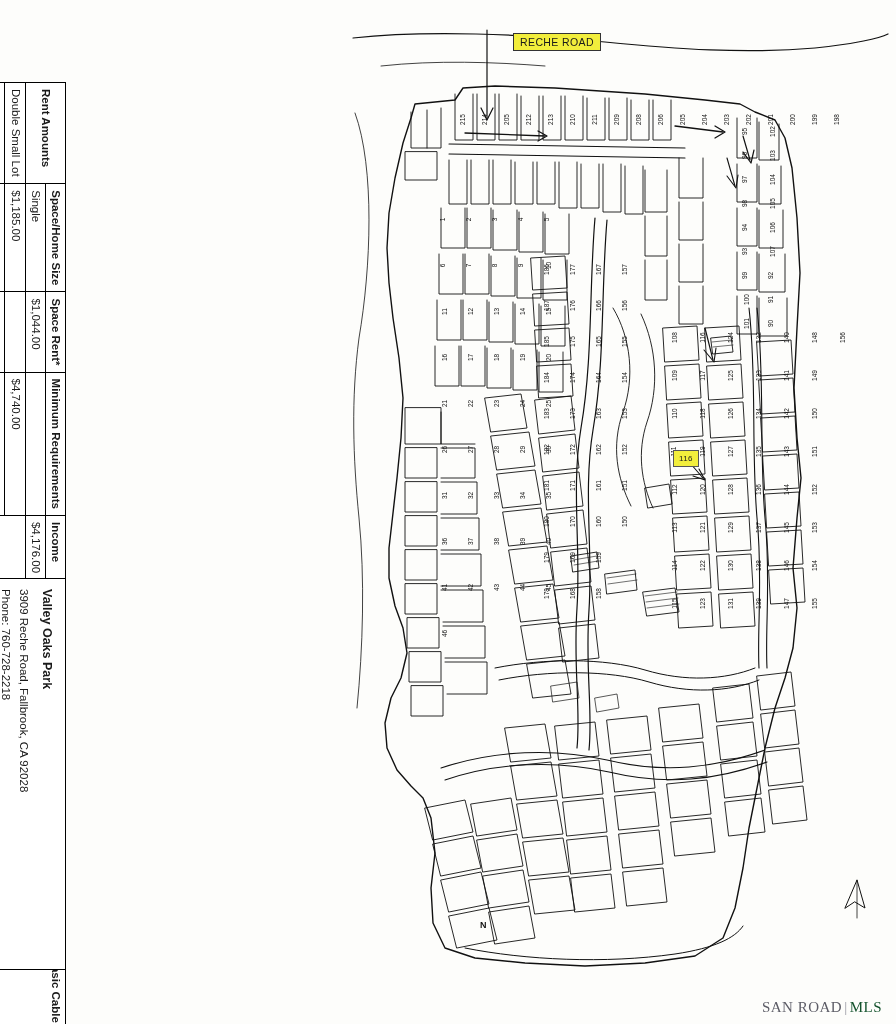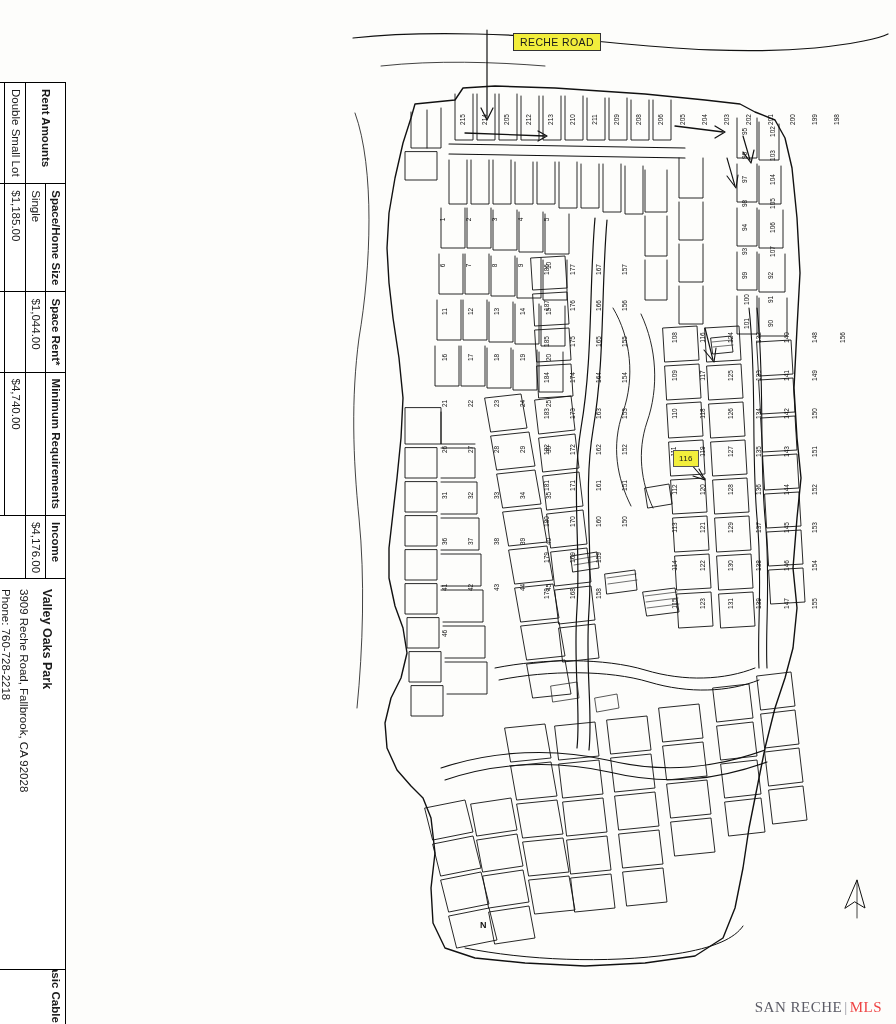--- a/index.html
+++ b/index.html
@@ -113,21 +113,21 @@
     position: absolute;
     right: 14px;
     bottom: 8px;
     font-size: 15px;
     letter-spacing: 0.5px;
     color: #6e6e78;
     font-family: "Liberation Serif", serif;
   }
   #watermark .sd { color: #5c5c66; }
   #watermark .bar { color: #9a9aa2; margin: 0 2px; }
-  #watermark .mls { color: #ef4444; }
+  #watermark .mls { color: #14532d; }
 
   .tiny-num {
     position: absolute;
     font-size: 6.5px;
     font-family: "Liberation Sans", sans-serif;
     color: #111;
     transform-origin: center;
   }
 </style>
 </head>
@@ -605,16 +605,16 @@
       <div class="tiny-num" style="left: 464px; top: 554px; transform: rotate(-90deg);">154</div>
       <div class="tiny-num" style="left: 464px; top: 592px; transform: rotate(-90deg);">155</div>
       <div class="tiny-num" style="left: 492px; top: 326px; transform: rotate(-90deg);">156</div>
     </div>
 
   <div class="hl-label" id="reche-road-label">RECHE ROAD</div>
 
   <div class="hl-label" id="highlight-lot">116</div>
 
   <div id="watermark">
-    <span class="sd">SAN RECHE</span><span class="bar">|</span><span class="mls">MLS</span>
+    <span class="sd">SAN ROAD</span><span class="bar">|</span><span class="mls">MLS</span>
   </div>
 
 </div>
 
 </body></html>

